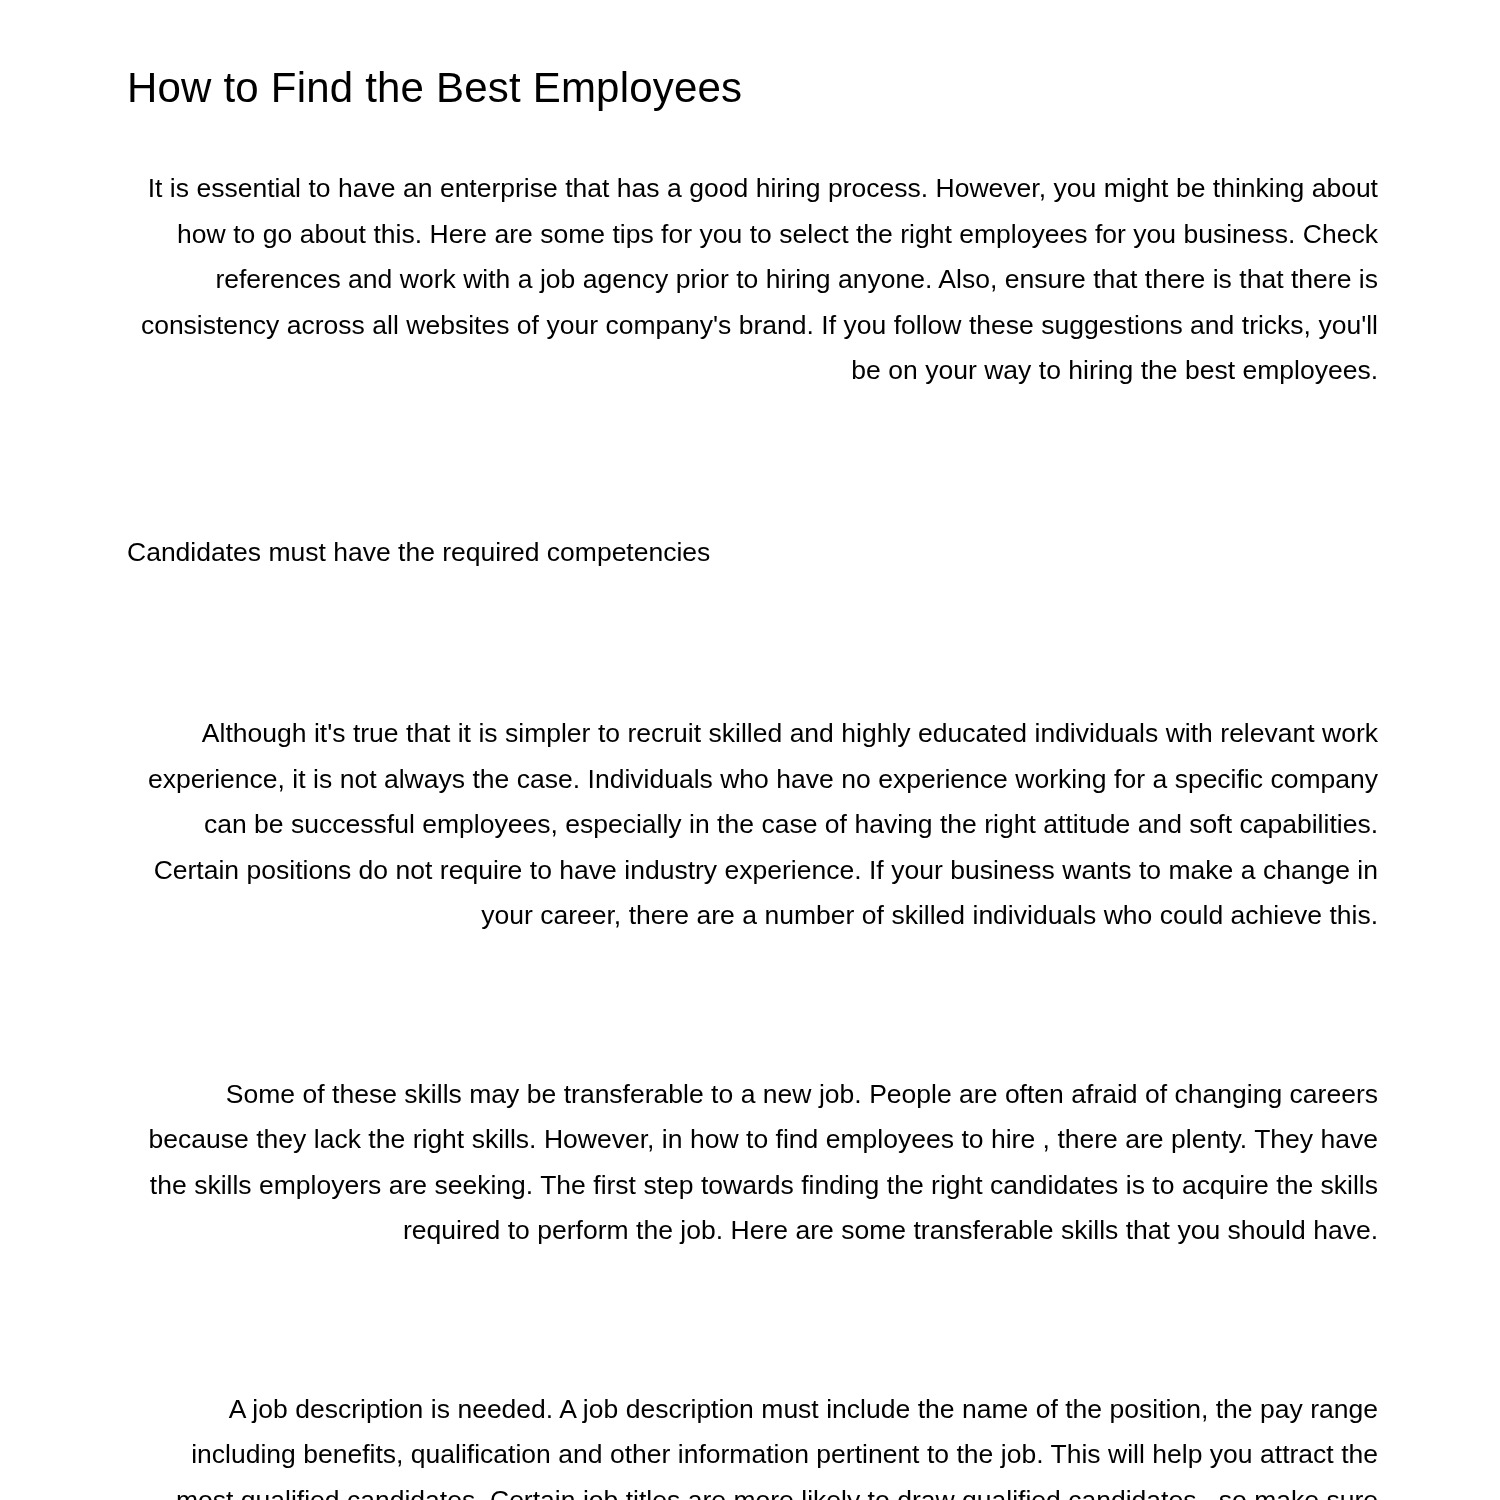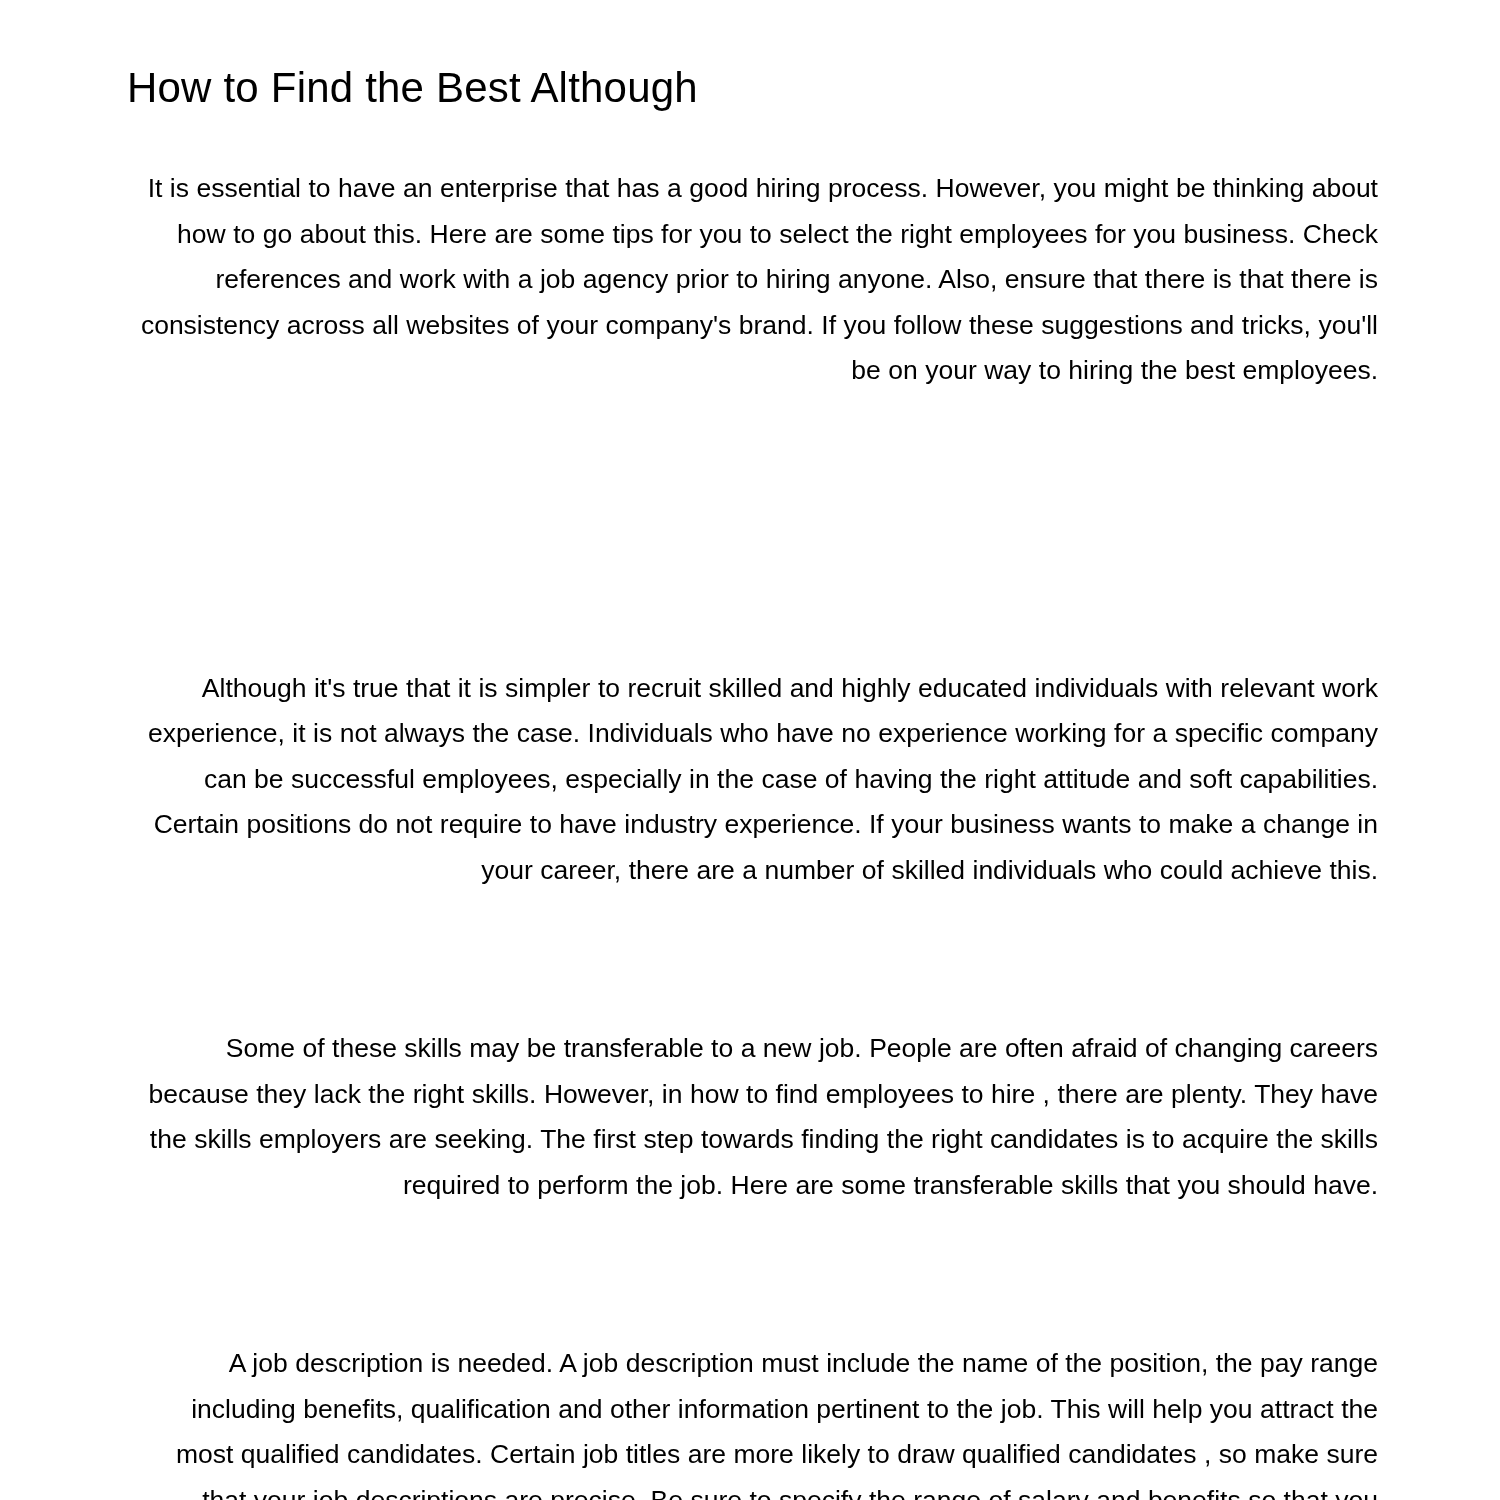--- a/index.html
+++ b/index.html
@@ -62,28 +62,29 @@
     color: inherit;
     text-decoration: none;
   }
 </style>
 </head>
 <body>
 
 <div class="page">
   <div class="content">
 
-    <h1 class="doc-title">How to Find the Best Although</h1>
+    <h1 class="doc-title">How to Find the Best Employees</h1>
 
     <div class="gap-after-title"></div>
 
     <p class="para">It is essential to have an enterprise that has a good hiring process. However, you might be thinking about how to go about this. Here are some tips for you to select the right employees for you business. Check references and work with a job agency prior to hiring anyone. Also, ensure that there is that there is consistency across all websites of your company's brand. If you follow these suggestions and tricks, you'll be on your way to hiring the best employees.</p>
 
     <div class="gap-block"></div>
 
+    <p class="subhead">Candidates must have the required competencies</p>
 
     <div class="gap-block"></div>
 
     <p class="para">Although it's true that it is simpler to recruit skilled and highly educated individuals with relevant work experience, it is not always the case. Individuals who have no experience working for a specific company can be successful employees, especially in the case of having the right attitude and soft capabilities. Certain positions do not require to have industry experience. If your business wants to make a change in your career, there are a number of skilled individuals who could achieve this.</p>
 
     <div class="gap-block-sm"></div>
 
     <p class="para"><span>Some of these skills may be transferable to a new job. People are often afraid of changing careers because they lack the right skills. However, in </span><a class="inline-link" href="#">how to find employees to hire</a><span> , there are plenty. They have the skills employers are seeking. The first step towards finding the right candidates is to acquire the skills required to perform the job. Here are some transferable skills that you should have.</span></p>
 
     <div class="gap-block-sm"></div>

